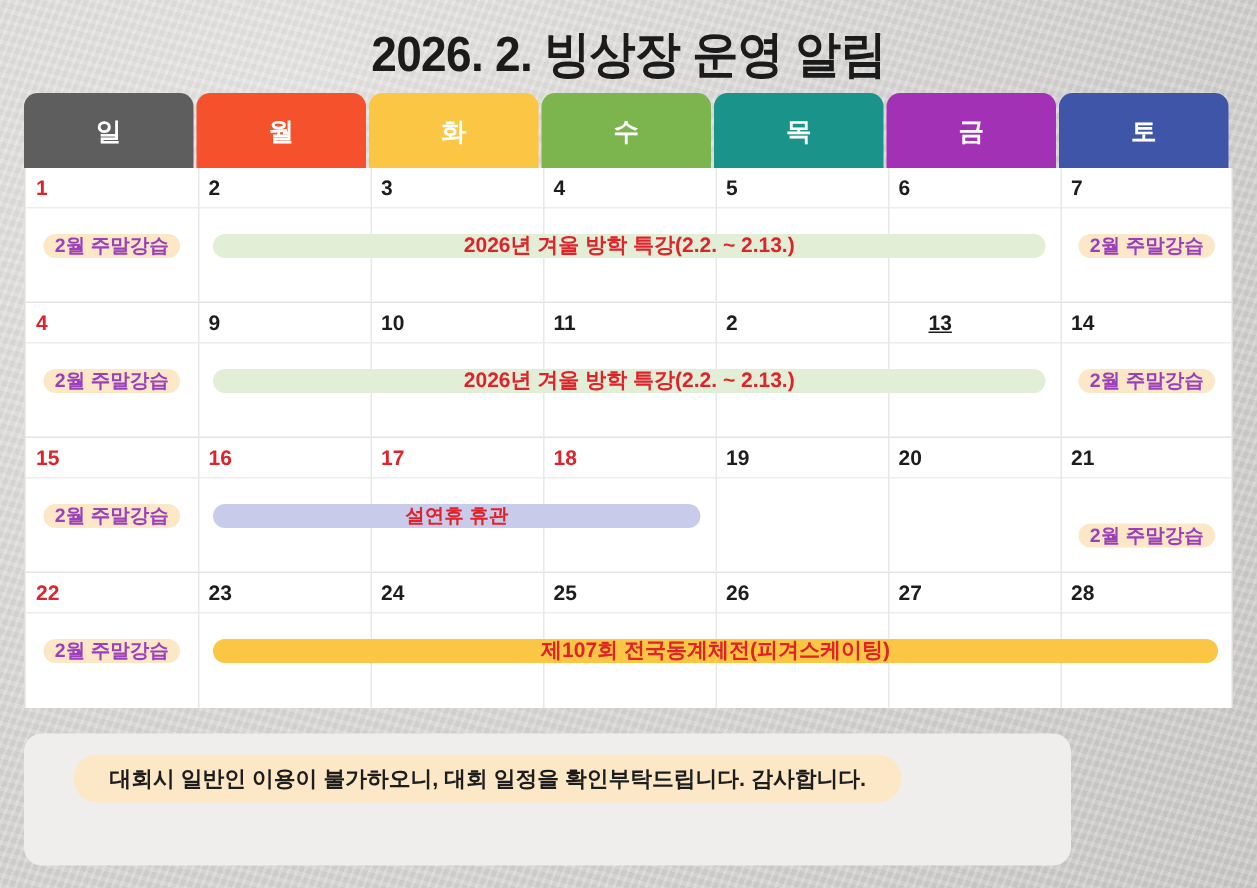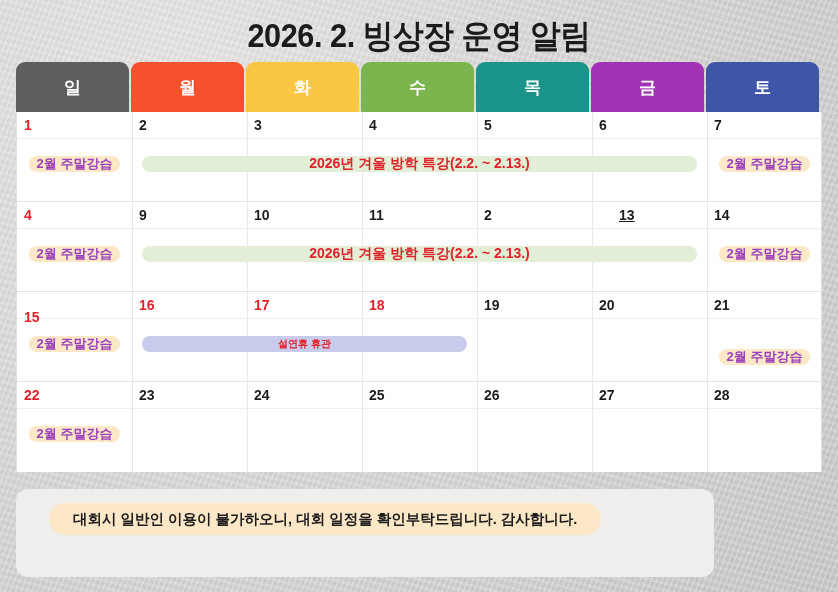--- a/index.html
+++ b/index.html
@@ -86,21 +86,21 @@
     font-size:13.5px;
     font-weight:bold;
     white-space:nowrap;
     box-sizing:border-box;
   }
   .ev.lesson{
     background:#fce7c6;color:#9b3fbb;
     font-size:13px;
   }
   .ev.camp{background:#e2eed5;color:#e0222b;font-size:14px;}
-  .ev.closed{background:#c9cbeb;color:#e0222b;font-size:10px;}
+  .ev.closed{background:#c9cbeb;color:#e0222b;font-size:13px;}
   .ev.meet{background:#fbc643;color:#e0222b;font-size:14px;}
 
   
   #footer{
     position:absolute;left:16px;top:489px;width:698px;height:88px;
     background:#efeeed;
     border-radius:12px;
     box-sizing:border-box;
   }
   .note{
@@ -198,21 +198,21 @@
         <div class="ev lesson" style="left: 702px; width: 91px; top: 44px;">2월 주말강습</div>
       </div>
       <div class="week">
         <div class="dateline"></div>
         <div class="vline" style="left: 115px;"></div>
         <div class="vline" style="left: 230px;"></div>
         <div class="vline" style="left: 345px;"></div>
         <div class="vline" style="left: 460px;"></div>
         <div class="vline" style="left: 575px;"></div>
         <div class="vline" style="left: 690px;"></div>
-        <div class="daynum hol" style="left: 7px; margin-top: 12px;">15</div>
+        <div class="daynum hol" style="left: 7px;">15</div>
         <div class="daynum hol" style="left: 122px;">16</div>
         <div class="daynum hol" style="left: 237px;">17</div>
         <div class="daynum hol" style="left: 352px;">18</div>
         <div class="daynum" style="left: 467px;">19</div>
         <div class="daynum" style="left: 582px;">20</div>
         <div class="daynum" style="left: 697px;">21</div>
         <div class="ev lesson" style="left: 12px; width: 91px; top: 44px;">2월 주말강습</div>
         <div class="ev closed" style="left: 125px; width: 325px; top: 44px;">설연휴 휴관</div>
         <div class="ev lesson" style="left: 702px; width: 91px; top: 57px;">2월 주말강습</div>
       </div>
@@ -225,19 +225,20 @@
         <div class="vline" style="left: 575px;"></div>
         <div class="vline" style="left: 690px;"></div>
         <div class="daynum hol" style="left: 7px;">22</div>
         <div class="daynum" style="left: 122px;">23</div>
         <div class="daynum" style="left: 237px;">24</div>
         <div class="daynum" style="left: 352px;">25</div>
         <div class="daynum" style="left: 467px;">26</div>
         <div class="daynum" style="left: 582px;">27</div>
         <div class="daynum" style="left: 697px;">28</div>
         <div class="ev lesson" style="left: 12px; width: 91px; top: 44px;">2월 주말강습</div>
+        <div class="ev meet" style="left: 125px; width: 670px; top: 44px;">제107회 전국동계체전(피겨스케이팅)</div>
       </div>
     </div>
 </div>
 
 <div id="footer">
   <div class="note">대회시 일반인 이용이 불가하오니, 대회 일정을 확인부탁드립니다.  감사합니다.</div>
 </div>
 
 </body></html>

